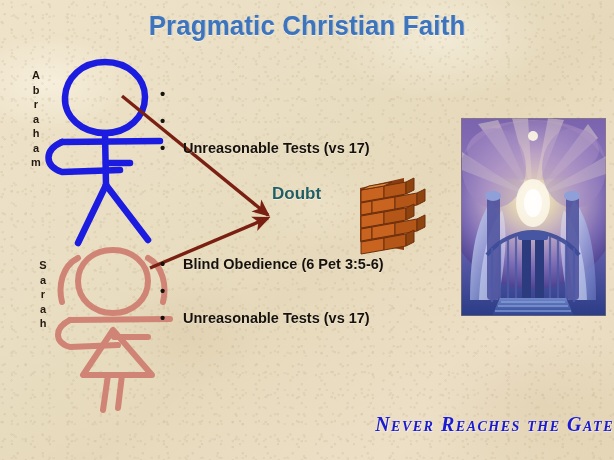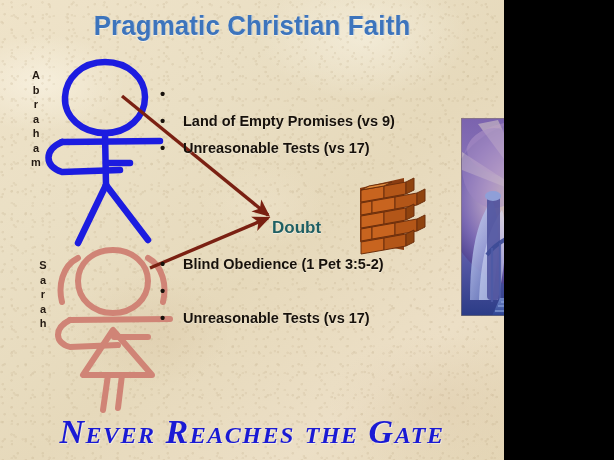--- a/index.html
+++ b/index.html
@@ -1,17 +1,17 @@
 <!DOCTYPE html>
 <html><head>
 <meta charset="utf-8">
 <style>
   html,body{margin:0;padding:0;background:#000;}
   #slide{
-    position:relative;width:504px;height:460px;overflow:hidden;
+    position:relative;width:614px;height:460px;overflow:hidden;
     font-family:"Liberation Sans",sans-serif;
     background:
       radial-gradient(ellipse 120px 70px at 8% 18%, rgba(255,250,238,.55), rgba(255,250,238,0) 70%),
       radial-gradient(ellipse 150px 90px at 72% 8%, rgba(255,252,242,.45), rgba(255,252,242,0) 70%),
       radial-gradient(ellipse 110px 80px at 30% 72%, rgba(214,193,160,.35), rgba(214,193,160,0) 72%),
       radial-gradient(ellipse 160px 100px at 88% 88%, rgba(221,201,169,.40), rgba(221,201,169,0) 72%),
       radial-gradient(ellipse 90px 60px at 52% 45%, rgba(240,229,206,.45), rgba(240,229,206,0) 70%),
       linear-gradient(140deg,#efe3c9 0%,#eadfc4 30%,#e6d9bb 55%,#ecdfc6 80%,#e4d6b6 100%);
   }
   
@@ -48,30 +48,30 @@
   #lbl-sarah{left:36px;top:258px;}
 
   .bullets{position:absolute;font-weight:700;font-size:14.5px;color:#17110b;}
   #bullets-top{left:160px;top:86px;}
   #bullets-bottom{left:160px;top:256px;}
   .bullets .row{display:flex;align-items:baseline;height:27px;}
   .bullets .dot{width:23px;font-size:15px;line-height:1;color:#17110b;}
   .bullets .txt{white-space:nowrap;text-shadow:0 1px 0 rgba(255,255,255,.35);}
 
   #doubt{
-    position:absolute;left:272px;top:218px;
+    position:absolute;left:272px;top:184px;
     font-weight:700;font-size:17px;color:#1f5f63;
     text-shadow:0 1px 0 rgba(255,255,255,.5);
     text-align:center;
   }
 
   #footer{
-    position:absolute;left:0;right:0;top:413px;text-align:center;
+    position:absolute;left:0;right:0;top:413px;text-align:right;
     font-family:"Liberation Serif",serif;
-    font-weight:700;font-style:italic;font-size:34px;
+    font-weight:700;font-style:italic;font-size:20px;
     font-variant:small-caps;letter-spacing:1.5px;
     color:#1a1ad4;
     text-shadow:1px 1px 0 rgba(255,255,255,.45);
   }
 
   svg.layer{position:absolute;left:0;top:0;width:614px;height:460px;overflow:visible;}
   #art{pointer-events:none;}
 </style>
 </head>
 <body>
@@ -257,32 +257,31 @@
       <line x1="150" y1="268" x2="268" y2="218" stroke="#7a2012" stroke-width="3.4" marker-end="url(#arrowHead)"></line>
     </g>
   </svg>
 
   <div class="bullets" id="bullets-top">
     <div class="row">
       <span class="dot">•</span>
     </div>
     <div class="row">
       <span class="dot">•</span>
-      <span class="txt">Land of Empty Promises (vs 9)</span>
     </div>
     <div class="row">
       <span class="dot">•</span>
       <span class="txt">Unreasonable Tests (vs 17)</span>
     </div>
   </div>
 
   <div class="bullets" id="bullets-bottom">
     <div class="row">
       <span class="dot">•</span>
-      <span class="txt">Blind Obedience (1 Pet 3:5-2)</span>
+      <span class="txt">Blind Obedience (6 Pet 3:5-6)</span>
     </div>
     <div class="row">
       <span class="dot">•</span>
     </div>
     <div class="row">
       <span class="dot">•</span>
       <span class="txt">Unreasonable Tests (vs 17)</span>
     </div>
   </div>
 

